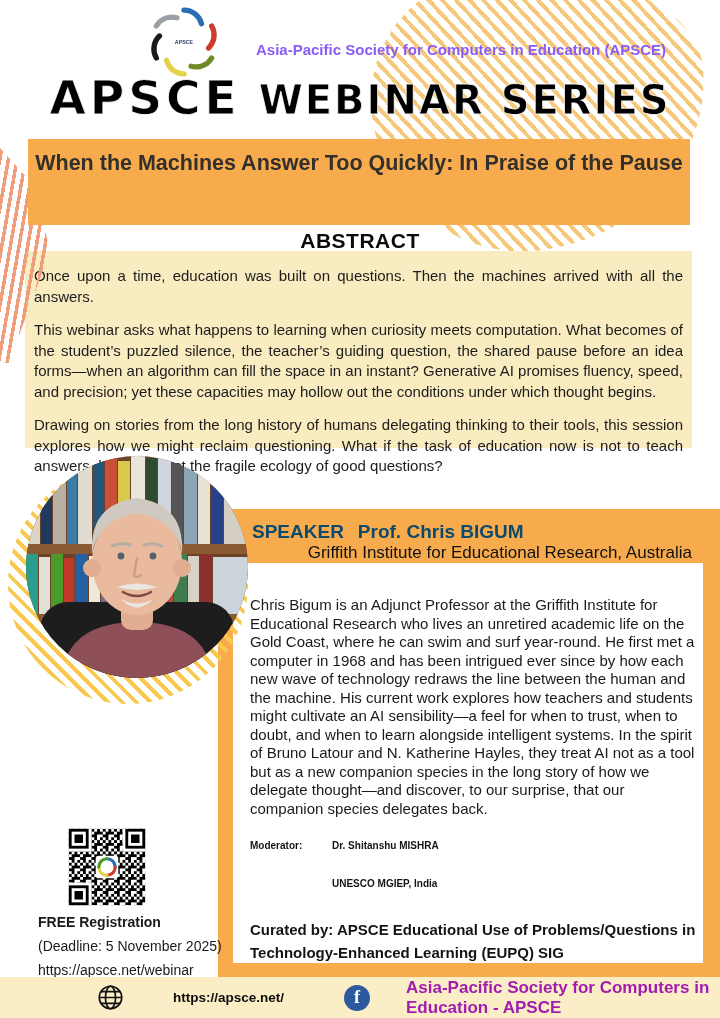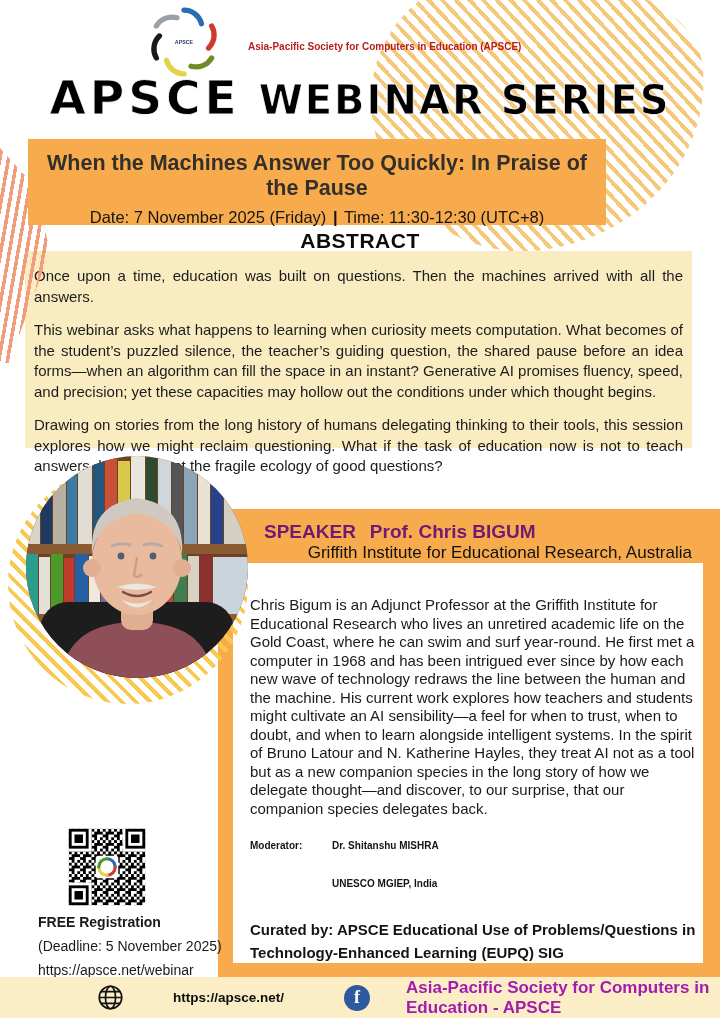--- a/index.html
+++ b/index.html
@@ -18,51 +18,51 @@
     position:absolute;left:0;top:148px;width:50px;height:215px;z-index:2;
     background:repeating-linear-gradient(100deg,#ef9d7a 0 3.5px,rgba(255,255,255,0) 3.5px 8.5px);
     clip-path:polygon(0 0,70% 18%,100% 48%,18% 100%,0 100%);
   }
   .photo-arc{
     position:absolute;left:8px;top:464px;width:240px;height:240px;border-radius:50%;z-index:2;
     background:repeating-linear-gradient(45deg,#f8c84f 0 4px,rgba(255,255,255,0) 4px 10px);
   }
   
   .logo{position:absolute;left:146px;top:4px;width:76px;height:76px;z-index:1;}
-  .society-name{position:absolute;left:248px;top:41px;font-size:10px;font-weight:bold;color:#b91c1c;z-index:1;}
+  .society-name{position:absolute;left:256px;top:41px;font-size:15px;font-weight:bold;color:#8b5cf6;z-index:1;}
   .display-title{
     position:absolute;left:0;top:74px;width:100%;display:flex;justify-content:center;
     align-items:baseline;gap:18px;z-index:1;font-family:"DejaVu Sans",sans-serif;font-weight:bold;color:#000;
   }
   .dt-word{position:relative;display:inline-block;line-height:1;}
   .dt-word .inline-line{
     position:absolute;left:0;top:0;color:transparent;
     -webkit-text-stroke:1px rgba(255,255,255,.85);pointer-events:none;
   }
   .dt-apsce{font-size:47px;letter-spacing:4px;}
   .dt-webinar{font-size:40px;letter-spacing:2px;}
   
   .event-banner{
-    position:absolute;left:28px;top:139px;width:578px;height:86px;background:#f7ab4c;
+    position:absolute;left:28px;top:139px;width:662px;height:86px;background:#f7ab4c;
     z-index:3;text-align:center;
   }
   .event-title{margin-top:12px;font-size:21.5px;font-weight:bold;color:#33302b;}
   .event-datetime{margin-top:7px;font-size:16.5px;color:#161616;}
   .event-datetime .bar{font-weight:bold;padding:0 2px;}
   
   .abstract-heading{position:absolute;left:0;top:229px;width:100%;text-align:center;
     font-size:21px;font-weight:bold;letter-spacing:.5px;color:#0b0b0b;z-index:1;}
   .abstract-box{
     position:absolute;left:25px;top:251px;width:667px;height:197px;background:#faecc1;z-index:1;
     box-sizing:border-box;padding:15px 9px 0 9px;
   }
   .abstract-box p{margin:0 0 13px 0;font-size:15px;line-height:20.5px;text-align:justify;color:#1c1c1c;}
   
   .speaker-frame{position:absolute;left:218px;top:509px;width:502px;height:468px;background:#f7ab4c;z-index:1;}
-  .speaker-line{position:absolute;left:34px;top:12px;font-size:19px;font-weight:bold;color:#701a75;margin-left:12px;}
+  .speaker-line{position:absolute;left:34px;top:12px;font-size:19px;font-weight:bold;color:#0c4a6e;}
   .speaker-line .gap{display:inline-block;width:14px;}
   .affiliation-line{position:absolute;top:34px;right:28px;font-size:17px;color:#111;}
   .frame-inner{position:absolute;left:15px;top:54px;right:17px;bottom:14px;background:#ffffff;}
   .speaker-bio{position:absolute;left:17px;top:33px;width:445px;font-size:15px;line-height:18.5px;color:#1a1a1a;}
   .moderator{position:absolute;left:17px;top:277px;font-size:10px;font-weight:bold;color:#141414;}
   .moderator .mod-label{display:inline-block;width:82px;}
   .moderator .mod-affil{margin-left:82px;margin-top:27px;}
   .curated{position:absolute;left:17px;top:355px;font-size:15px;font-weight:bold;color:#141414;line-height:23px;}
   
   .speaker-photo{position:absolute;left:26px;top:456px;width:222px;height:222px;z-index:3;}
@@ -104,25 +104,20 @@
 
 <div class="society-name">Asia-Pacific Society for Computers in Education (APSCE)</div>
 
 <div class="display-title">
   <span class="dt-word dt-apsce"><span>APSCE</span><span class="inline-line" aria-hidden="true">APSCE</span></span>
   <span class="dt-word dt-webinar"><span>WEBINAR SERIES</span><span class="inline-line" aria-hidden="true">WEBINAR SERIES</span></span>
 </div>
 
 <div class="event-banner">
   <div class="event-title">When the Machines Answer Too Quickly: In Praise of the Pause</div>
-  <div class="event-datetime">
-    <span>Date: 7 November 2025 (Friday)</span>
-    <span class="bar">|</span>
-    <span>Time:  11:30-12:30 (UTC+8)</span>
-  </div>
 </div>
 
 <div class="abstract-heading">ABSTRACT</div>
 <div class="abstract-box">
   <p>Once upon a time, education was built on questions. Then the machines arrived with all the answers.</p>
   <p>This webinar asks what happens to learning when curiosity meets computation. What becomes of the student’s puzzled silence, the teacher’s guiding question, the shared pause before an idea forms—when an algorithm can fill the space in an instant? Generative AI promises fluency, speed, and precision; yet these capacities may hollow out the conditions under which thought begins.</p>
   <p>Drawing on stories from the long history of humans delegating thinking to their tools, this session explores how we might reclaim questioning. What if the task of education now is not to teach answers, but to protect the fragile ecology of good questions?</p>
 </div>
 
 <div class="speaker-frame">

